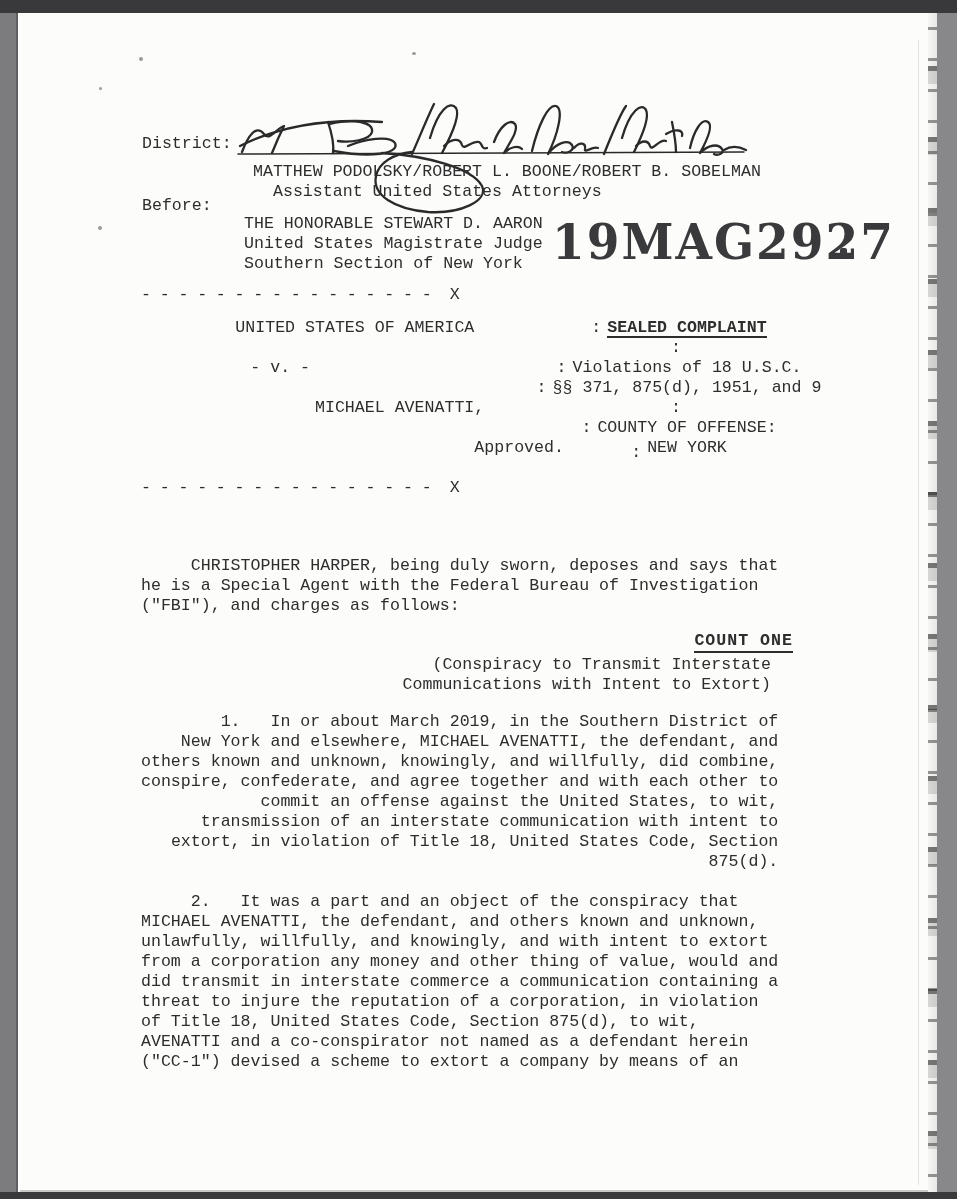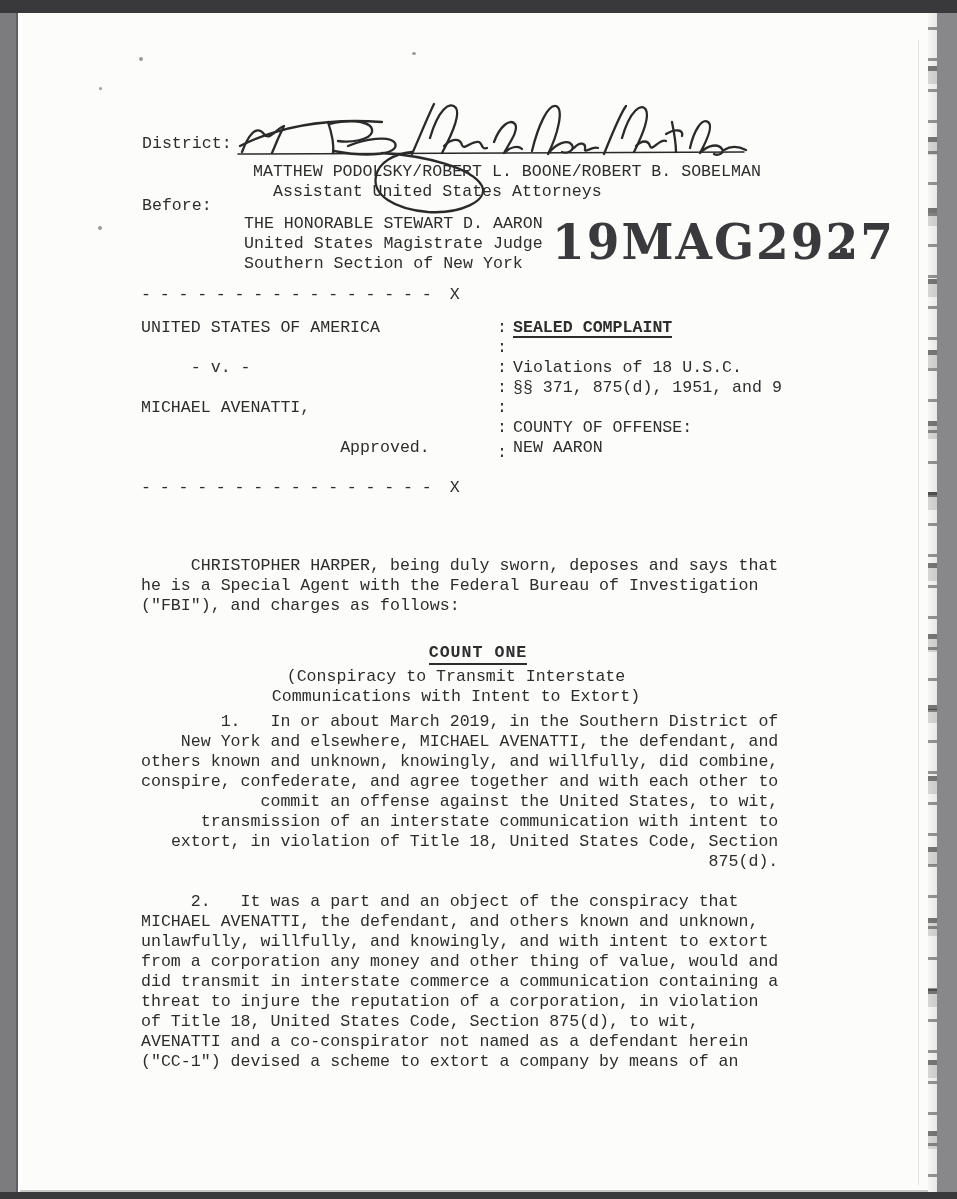--- a/index.html
+++ b/index.html
@@ -31,28 +31,28 @@
   .stamp {
     position:absolute; left:552px; top:216px; z-index:4;
     font-family:"DejaVu Serif","Liberation Serif",serif;
     font-size:47px; line-height:52px; font-weight:bold; letter-spacing:2px;
     color:#3a3a3c; transform:scaleY(1.04);
   }
   .stamp-dot { position:absolute; left:840px; top:248px; width:7px; height:7px; background:#3c3c3e; border-radius:2px; z-index:4; }
   .sep { letter-spacing:-0.6px; }
 
   .caption { position:absolute; left:141px; top:318px; width:720px; z-index:4; }
-  .cap-row { display:flex; height:20px; }
+  .cap-row { display:flex; height:20px;justify-content:center; }
   .cap-left { white-space:pre; width:356px; flex:none; }
   .cap-colon { width:16px; flex:none; }
   .cap-right { white-space:pre; }
   .cap-title { font-weight:bold; border-bottom:2px solid #2d2d2d; }
   .colon-low { position:relative; top:5px; }
 
-  .count-head { position:absolute; left:141px; top:631px; width:630px; text-align:center; z-index:4;margin-top:12px; }
+  .count-head { position:absolute; left:141px; top:631px; width:630px; text-align:right; z-index:4; }
   .count-title { display:inline-block; position:relative; left:22px; font-weight:bold; border-bottom:2px solid #2d2d2d; letter-spacing:1px; margin-bottom:2px; }
   .count-sub { white-space:pre; }
 </style>
 </head>
 <body>
 
 <div class="screenshot">
 
   <div class="page"></div>
   <div class="page-faint-line"></div>
@@ -129,21 +129,21 @@
       <span class="cap-right"></span>
     </div>
     <div class="cap-row">
       <span class="cap-left"></span>
       <span class="cap-colon">:</span>
       <span class="cap-right">COUNTY OF OFFENSE:</span>
     </div>
     <div class="cap-row">
       <span class="cap-left">                    Approved.</span>
       <span class="cap-colon colon-low">:</span>
-      <span class="cap-right">NEW AARON</span>
+      <span class="cap-right">NEW YORK</span>
     </div>
   </div>
 
   <div class="txt sep" style="left:141px; top:478px;">- - - - - - - - - - - - - - - -  X</div>
 
 
   <div class="txt" style="left:141px; top:556px;">     CHRISTOPHER HARPER, being duly sworn, deposes and says that
 he is a Special Agent with the Federal Bureau of Investigation
 ("FBI"), and charges as follows:</div>
 

